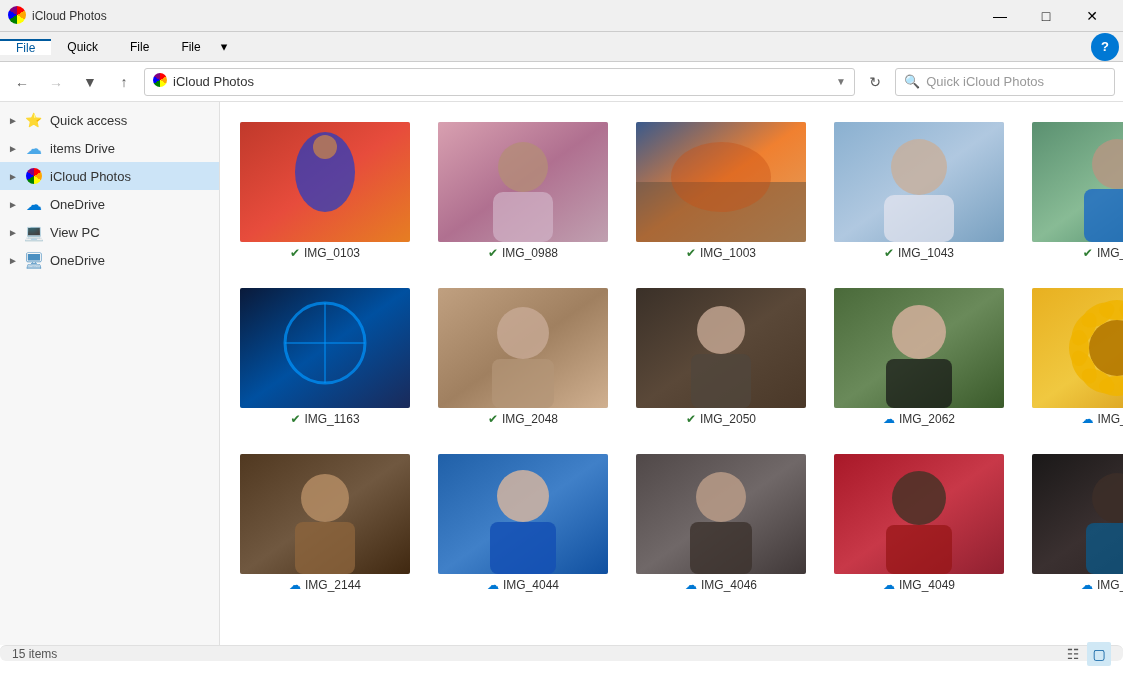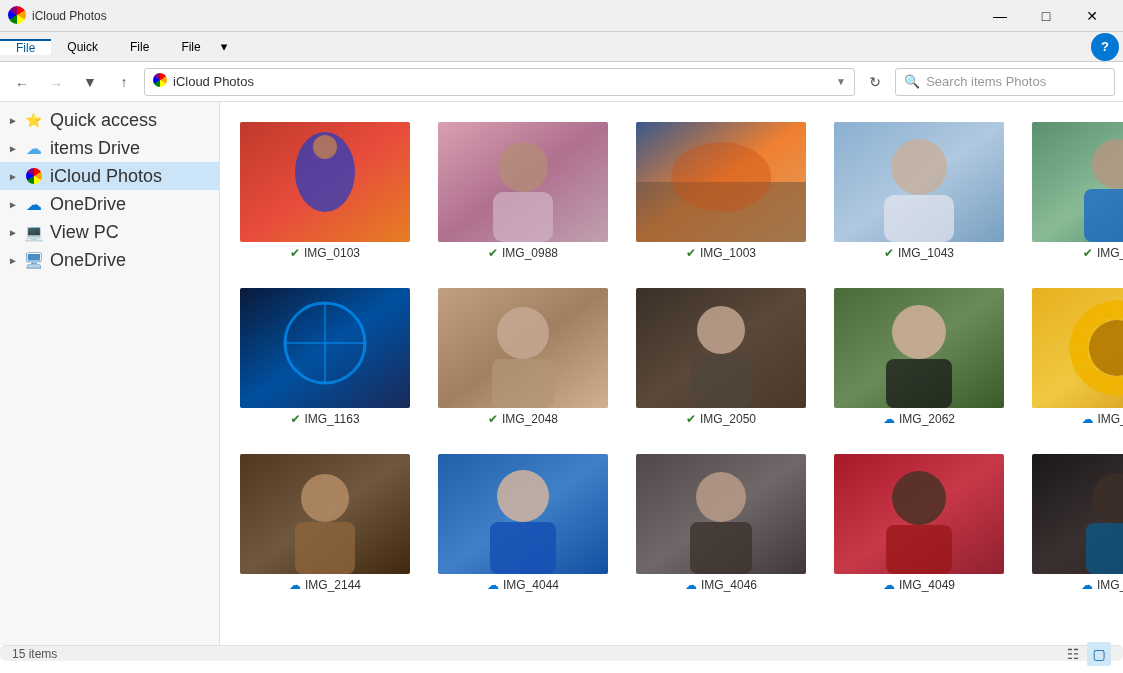--- a/index.html
+++ b/index.html
@@ -89,21 +89,21 @@
     }
     .sidebar-item {
       display: flex; align-items: center; height: 28px;
       padding: 0 8px; cursor: pointer; user-select: none;
     }
     .sidebar-item.active { background: #cce4f7; }
     .sidebar-expand {
       width: 16px; color: #666; font-size: 10px; display: flex; align-items: center;
     }
     .sidebar-icon { width: 20px; margin-right: 6px; font-size: 16px; display: flex; align-items: center; justify-content: center; }
-    .sidebar-label { font-size: 18px; color: #333; }
+    .sidebar-label { font-size: 13px; color: #333; }
 
     
     .content {
       flex: 1; overflow-y: auto; padding: 16px;
       background: #fff;
     }
     .photo-grid {
       display: grid;
       grid-template-columns: repeat(5, 1fr);
       gap: 20px;
@@ -182,21 +182,21 @@
   <div class="address-box">
     <span class="address-icon">
       <span class="icon-icloud-photos" style="width:14px;height:14px;"></span>
     </span>
     <span class="address-text">iCloud Photos</span>
     <span class="address-arrow">▼</span>
   </div>
   <button class="refresh-btn">↻</button>
   <div class="search-box">
     <span class="search-icon">🔍</span>
-    <span class="search-text">Search items Photos</span>
+    <span class="search-text">Quick iCloud Photos</span>
   </div>
 </div>
 
 <div class="main">
 
   <div class="sidebar">
     <div class="sidebar-item">
       <span class="sidebar-expand">►</span>
       <span class="sidebar-icon icon-star">⭐</span>
       <span class="sidebar-label">Quick access</span>

